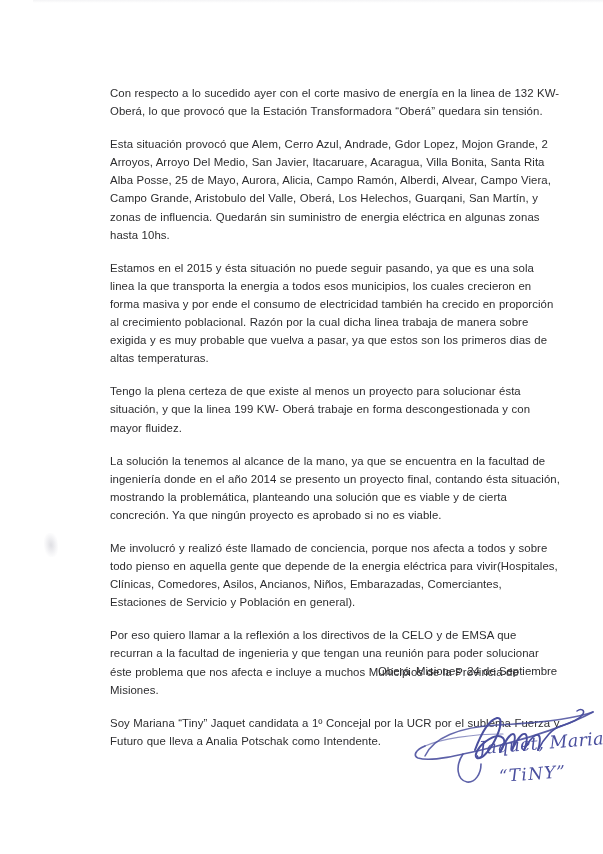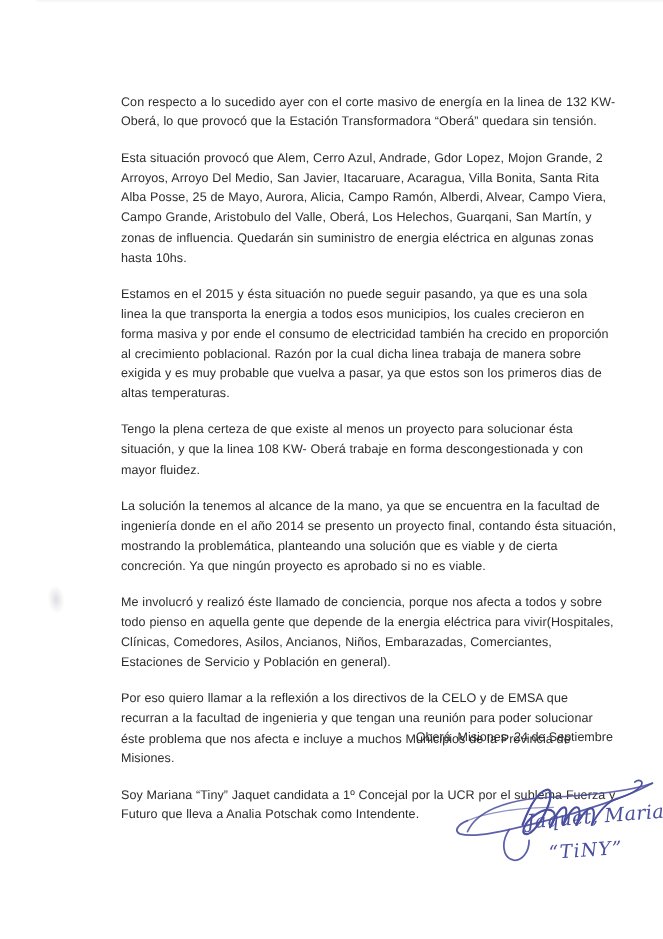--- a/index.html
+++ b/index.html
@@ -120,21 +120,21 @@
 <div id="page">
 
   <div id="scan-edge-top"></div>
   <div id="scan-edge-right"></div>
   <div id="margin-smudge"></div>
 
   <div id="body-text">
     <p class="para">Con respecto a lo sucedido ayer con el corte masivo de energía en la linea de 132 KW- Oberá, lo que provocó que la Estación Transformadora “Oberá” quedara sin tensión.</p>
     <p class="para">Esta situación provocó que Alem, Cerro Azul,  Andrade, Gdor Lopez, Mojon Grande, 2 Arroyos, Arroyo Del Medio, San Javier, Itacaruare, Acaragua, Villa Bonita, Santa Rita Alba Posse, 25 de Mayo, Aurora, Alicia, Campo Ramón, Alberdi, Alvear, Campo Viera, Campo Grande, Aristobulo del Valle, Oberá, Los Helechos, Guarqani, San Martín, y zonas de influencia. Quedarán sin suministro de energia eléctrica en algunas zonas hasta 10hs.</p>
     <p class="para">Estamos en el 2015 y ésta situación no puede seguir pasando, ya que es una sola linea la que transporta la energia a todos esos municipios, los cuales crecieron en forma masiva y por ende el consumo de electricidad también ha crecido en proporción al crecimiento poblacional. Razón por la cual dicha linea trabaja de manera sobre exigida y es muy probable que vuelva a pasar, ya que estos son los primeros dias de altas temperaturas.</p>
-    <p class="para">Tengo la plena certeza de que existe al menos un proyecto para solucionar ésta situación, y que la linea 108 KW- Oberá trabaje en forma descongestionada y con mayor fluidez.</p>
+    <p class="para">Tengo la plena certeza de que existe al menos un proyecto para solucionar ésta situación, y que la linea 199 KW- Oberá trabaje en forma descongestionada y con mayor fluidez.</p>
     <p class="para">La solución la tenemos al alcance de la mano, ya que se encuentra en la facultad de ingeniería donde en el año 2014 se presento un proyecto final, contando ésta situación, mostrando la problemática,  planteando una solución que es viable y de cierta concreción. Ya que ningún proyecto es aprobado si no es viable.</p>
     <p class="para">Me involucró y realizó éste llamado de conciencia, porque nos afecta a todos y sobre todo pienso en aquella gente que depende de la energia eléctrica para vivir(Hospitales, Clínicas, Comedores, Asilos, Ancianos, Niños, Embarazadas, Comerciantes, Estaciones de Servicio y Población en general).</p>
     <p class="para">Por eso quiero llamar a la reflexión a los directivos de la CELO y de EMSA que recurran a la facultad de ingenieria y que tengan una reunión para poder solucionar éste problema que nos afecta e incluye a muchos Municipios de la Provincia de Misiones.</p>
     <p class="para">Soy Mariana “Tiny” Jaquet candidata a 1º Concejal por la UCR por el sublema Fuerza y Futuro que lleva a Analia Potschak   como Intendente.</p>
   </div>
 
   <div id="sign-off">Oberá  Misiones  24 de Septiembre</div>
 
   <div id="signature-block">
     <svg id="signature-flourish" viewBox="0 0 225 118" aria-hidden="true">

